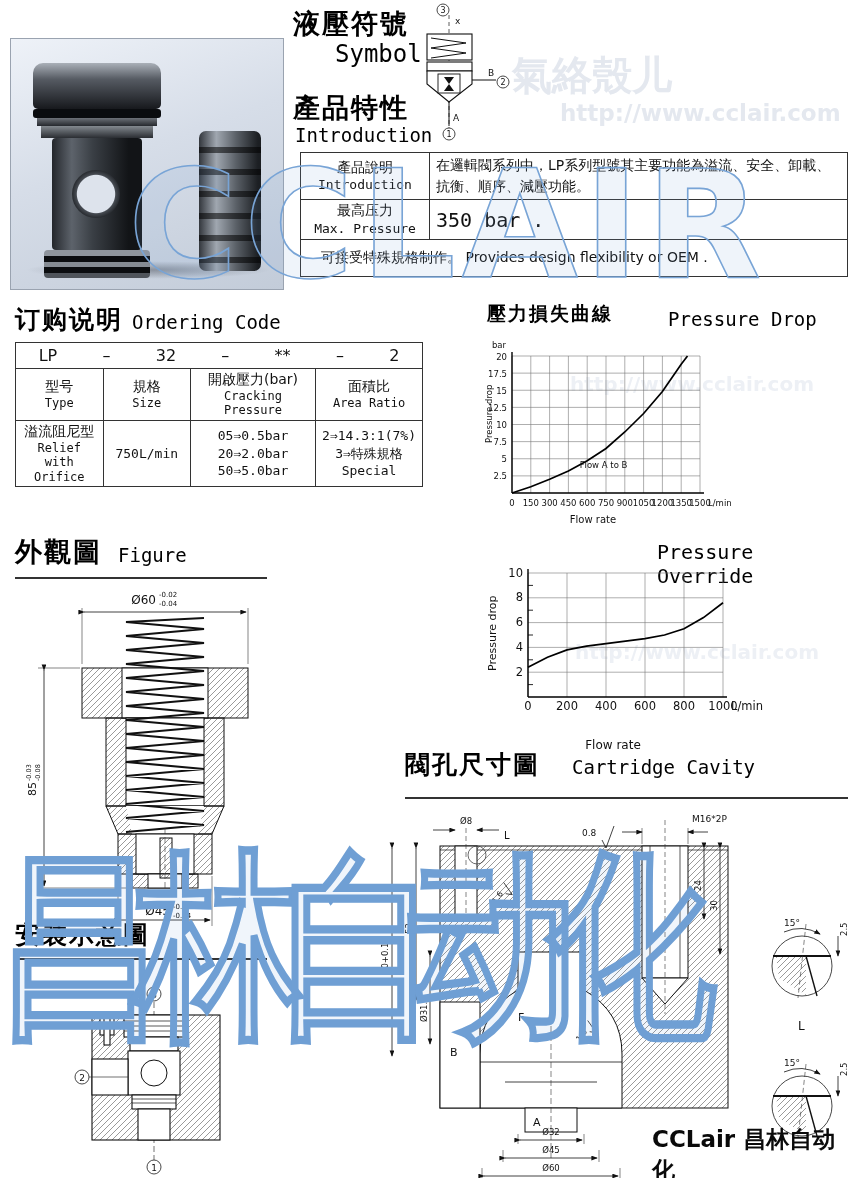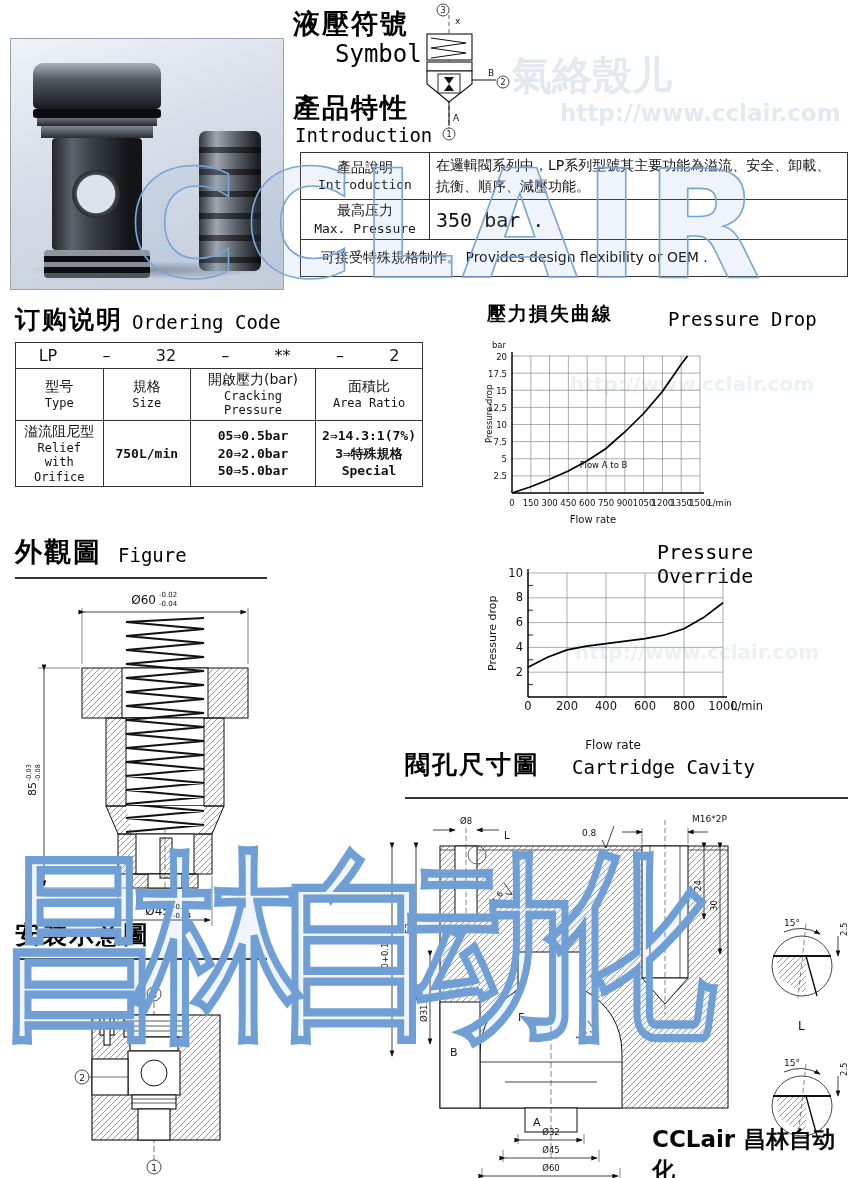--- a/index.html
+++ b/index.html
@@ -31,21 +31,21 @@
     background:repeating-linear-gradient(180deg,rgba(0,0,0,0) 0 16px,rgba(0,0,0,.55) 16px 22px);}
   
   table{border-collapse:collapse;}
   td{border:1.5px solid #333;padding:2px 6px;}
   .t-intro{left:300px;top:152px;width:548px;font-size:14px;}
   .t-intro td.h{width:116px;text-align:center;line-height:1.25;}
   .t-intro .en{font-family:"DejaVu Sans Mono",monospace;font-size:13px;}
   .t-order{left:15px;top:342px;width:408px;font-size:14px;text-align:center;}
   .t-order .code{display:flex;justify-content:space-around;font-size:16px;}
   .t-order .en{font-family:"DejaVu Sans Mono",monospace;font-size:12px;display:block;line-height:1.2;}
-  .t-order .opt{font-family:"DejaVu Sans Mono",monospace;font-size:13px;line-height:1.35;font-weight:bold;}
+  .t-order .opt{font-family:"DejaVu Sans Mono",monospace;font-size:13px;line-height:1.35;}
   .hrule{height:2px;background:#333;}
   svg text{font-family:"DejaVu Sans",sans-serif;fill:#111;}
   
   .wm-top{left:128px;top:138px;font-size:150px;font-weight:bold;letter-spacing:6px;
     color:rgba(122,166,216,.12);-webkit-text-stroke:1.6px #78a4d6;pointer-events:none;}
   .wm-mid{left:-4px;top:812px;font-size:202px;font-weight:bold;letter-spacing:-38px;
     transform:scaleX(.84);transform-origin:left top;white-space:nowrap;
     color:rgba(111,159,212,.10);-webkit-text-stroke:2px #6f9fd4;pointer-events:none;}
   .ghost{color:#e4e8ef;font-weight:bold;pointer-events:none;}
   .footer{font-size:23px;font-weight:bold;color:#0a0a0a;}

